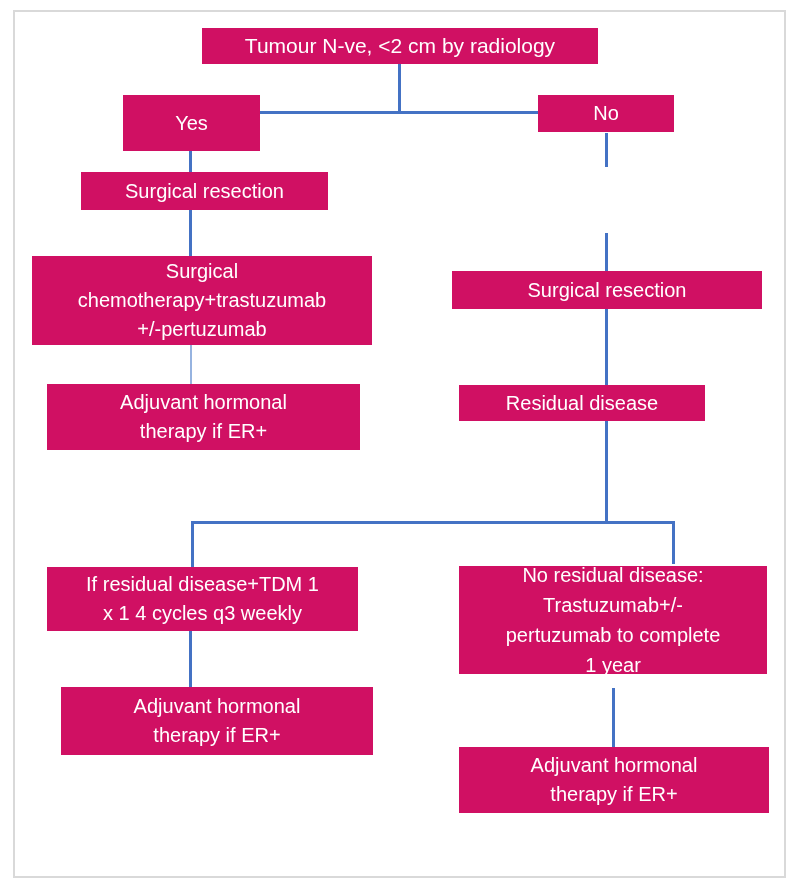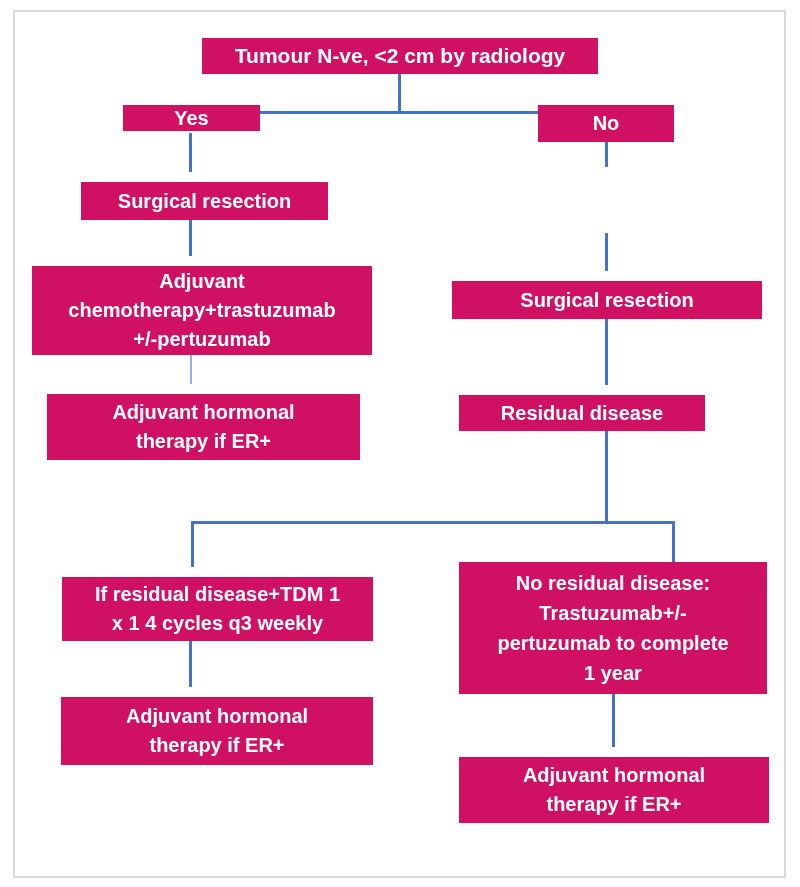--- a/index.html
+++ b/index.html
@@ -29,53 +29,52 @@
     top: 10px;
     width: 769px;
     height: 864px;
     border: 2px solid var(--frame-border);
     background: transparent;
   }
   .node {
     position: absolute;
     background: var(--node-fill);
     color: var(--node-text);
-    font-weight: bold;
+    font-weight: normal;
     display: flex;
     align-items: center;
     justify-content: center;
     text-align: center;
     white-space: pre-line;
     font-size: 20px;
     line-height: 1.45;
     box-sizing: border-box;
     padding: 2px 6px;
-    margin-top: 10px;
   }
   .conn {
     position: absolute;
     background: var(--connector);
   }
   .conn.light {
     background: var(--connector-light);
   }
 
   
   .n-root            { left: 202px; top: 28px;  width: 396px; height: 36px; font-size: 21px; }
-  .n-yes             { left: 123px; top: 95px;  width: 137px; height: 26px; }
+  .n-yes             { left: 123px; top: 95px;  width: 137px; height: 56px; }
   .n-no              { left: 538px; top: 95px;  width: 136px; height: 37px; }
   .n-surg-left       { left: 81px;  top: 172px; width: 247px; height: 38px; }
   .n-adj-chemo       { left: 32px;  top: 256px; width: 340px; height: 89px; }
   .n-horm-left       { left: 47px;  top: 384px; width: 313px; height: 66px; }
   .n-neoadj          { left: 452px; top: 167px; width: 310px; height: 66px; }
   .n-surg-right      { left: 452px; top: 271px; width: 310px; height: 38px; }
   .n-residual        { left: 459px; top: 385px; width: 246px; height: 36px; text-align: right; }
-  .n-if-residual     { left: 62px;  top: 567px; width: 311px; height: 64px; }
+  .n-if-residual     { left: 47px;  top: 567px; width: 311px; height: 64px; }
   .n-horm-mid        { left: 61px;  top: 687px; width: 312px; height: 68px; }
-  .n-no-residual     { left: 459px; top: 552px; width: 308px; height: 132px; line-height: 1.5; }
+  .n-no-residual     { left: 459px; top: 566px; width: 308px; height: 108px; line-height: 1.5; }
   .n-horm-right      { left: 459px; top: 747px; width: 310px; height: 66px; }
 
   
   .c-root-down       { left: 398px; top: 64px;  width: 3px;   height: 50px; }
   .c-top-branch      { left: 258px; top: 111px; width: 282px; height: 3px; }
   .c-yes-down        { left: 189px; top: 133px; width: 3px;   height: 39px; }
   .c-left-1          { left: 189px; top: 210px; width: 3px;   height: 46px; }
   .c-left-2          { left: 190px; top: 345px; width: 2px;   height: 39px; }
   .c-no-down         { left: 605px; top: 133px; width: 3px;   height: 34px; }
   .c-right-1         { left: 605px; top: 233px; width: 3px;   height: 38px; }
@@ -106,21 +105,21 @@
   <div class="conn c-mid-branch"></div>
   <div class="conn c-branch-left"></div>
   <div class="conn c-branch-right"></div>
   <div class="conn c-left-3"></div>
   <div class="conn c-right-4"></div>
 
   <div class="node n-root">Tumour N-ve, &lt;2 cm by radiology</div>
   <div class="node n-yes">Yes</div>
   <div class="node n-no">No</div>
   <div class="node n-surg-left">Surgical resection</div>
-  <div class="node n-adj-chemo">Adjuvant
+  <div class="node n-adj-chemo">Surgical
 chemotherapy+trastuzumab
 +/-pertuzumab</div>
   <div class="node n-horm-left">Adjuvant hormonal
 therapy if ER+</div>
   <div class="node n-surg-right">Surgical resection</div>
   <div class="node n-residual">Residual disease</div>
   <div class="node n-if-residual">If residual disease+TDM 1
 x 1 4 cycles q3 weekly</div>
   <div class="node n-horm-mid">Adjuvant hormonal
 therapy if ER+</div>

